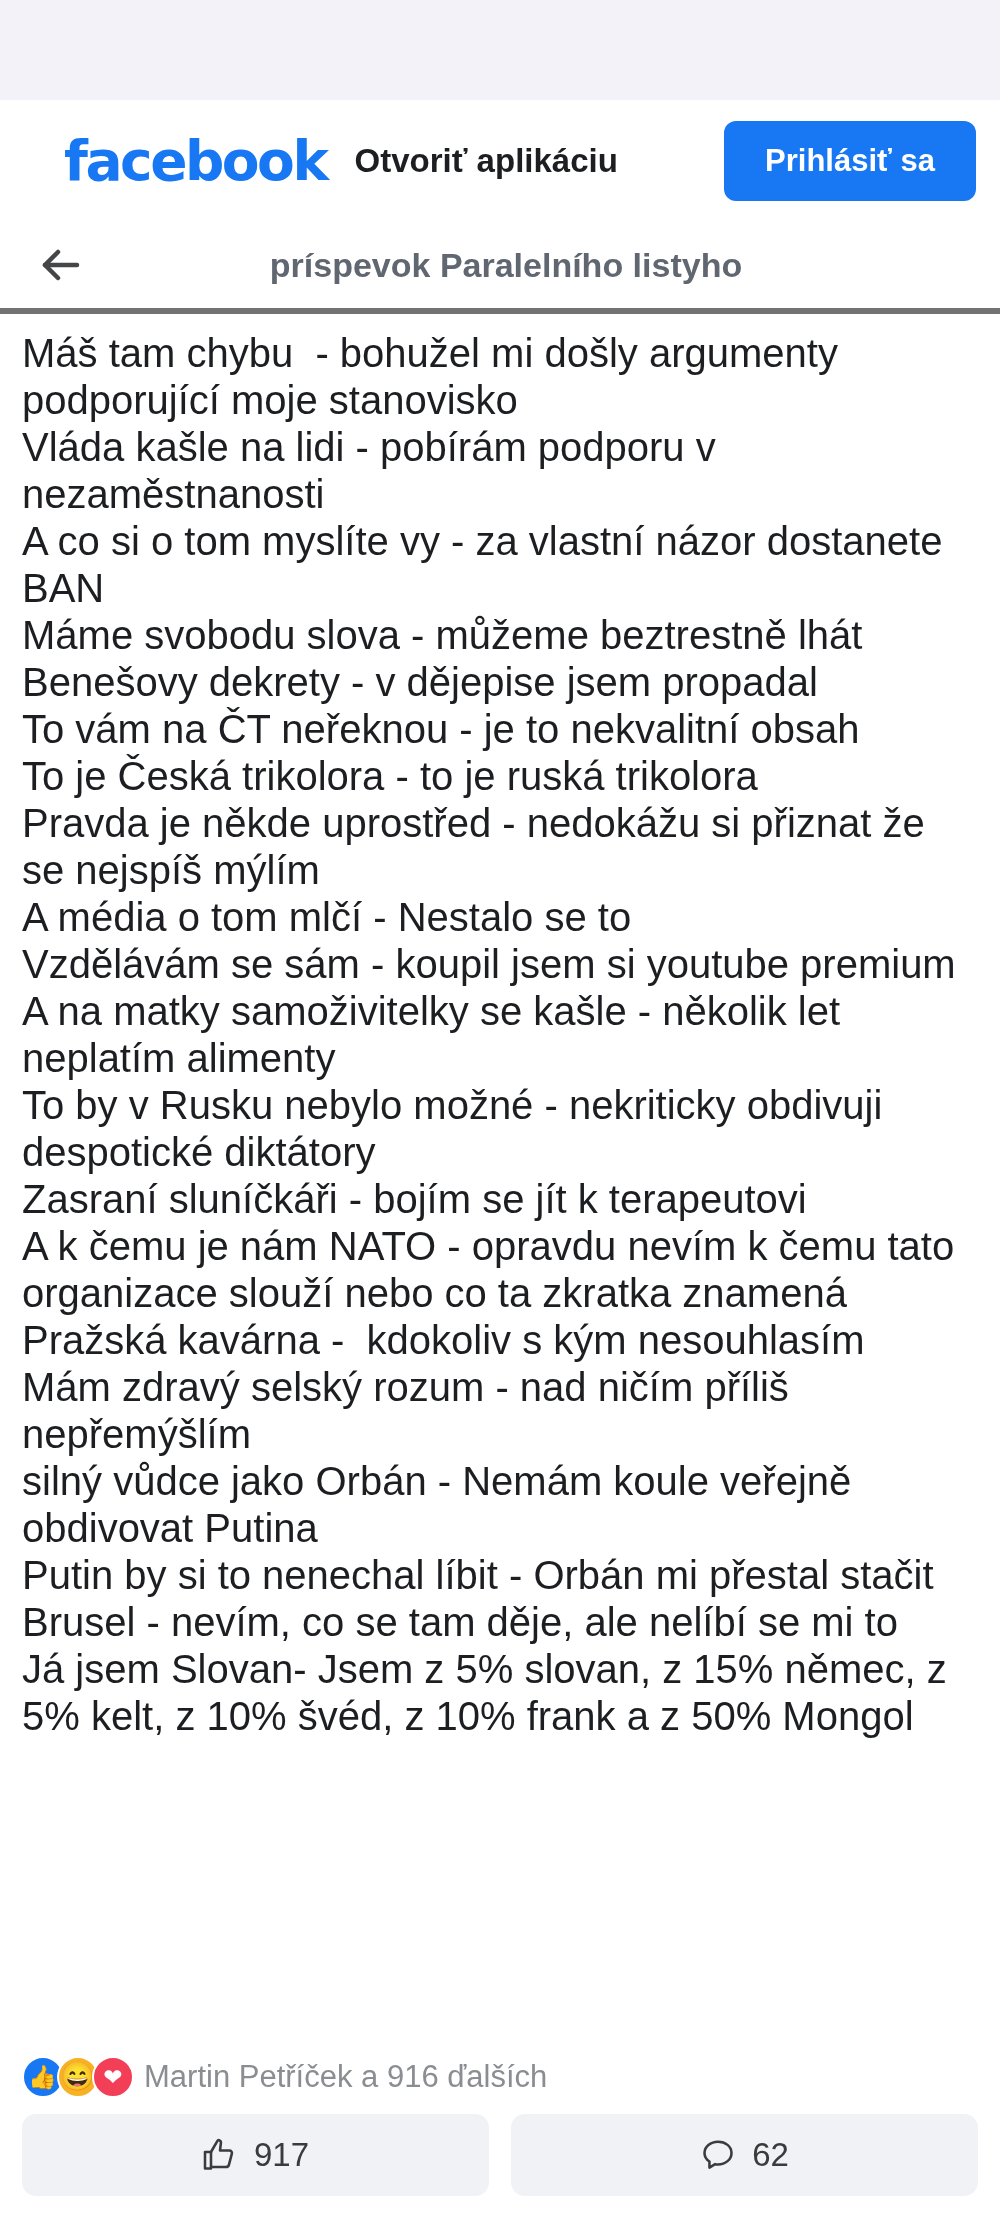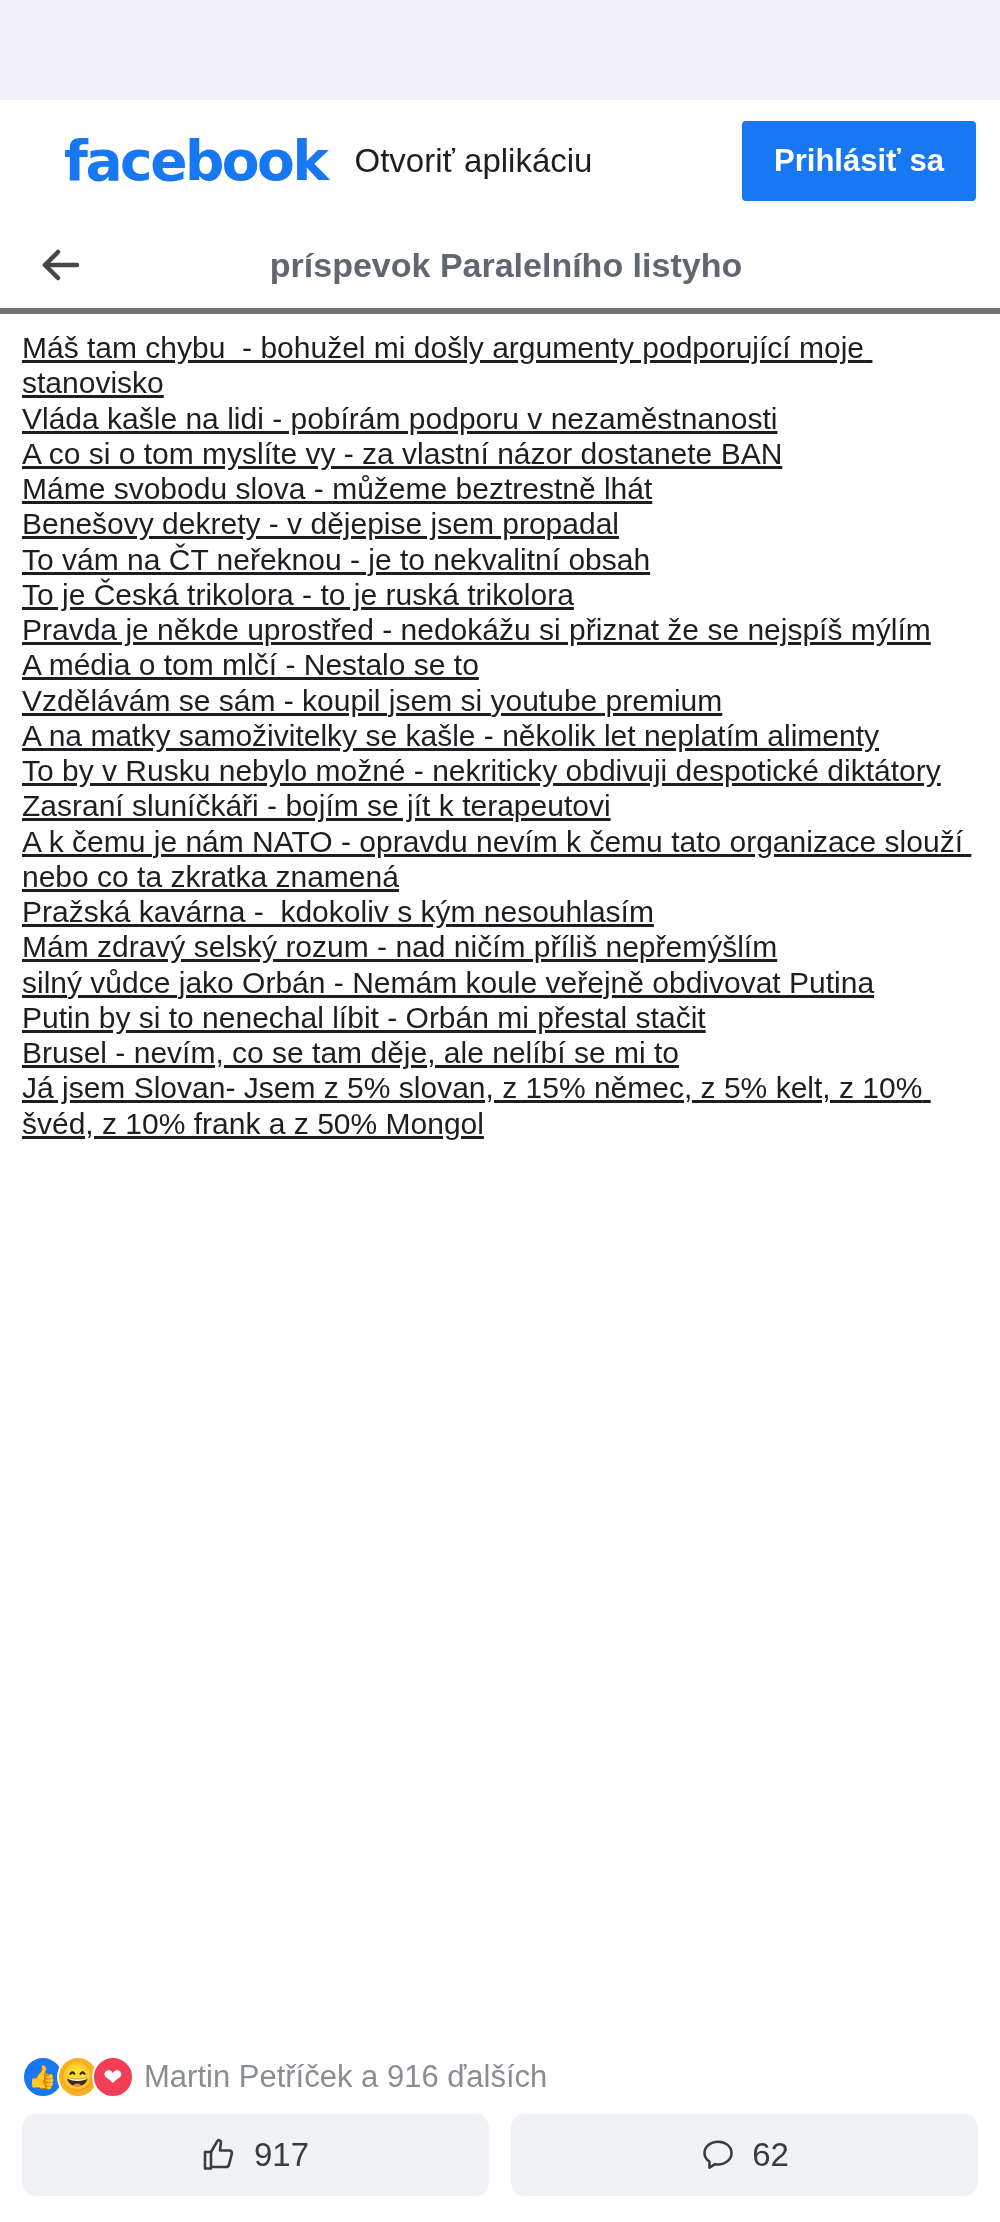--- a/index.html
+++ b/index.html
@@ -44,34 +44,34 @@
     font-family: "DejaVu Sans", sans-serif;
     font-size: 55px;
     font-weight: bold;
     color: #1877f2;
     letter-spacing: -2.5px;
     line-height: 1;
     white-space: nowrap;
   }
   .fb-open-app {
     font-size: 33px;
-    font-weight: normal;
+    font-weight: bold;
     color: #1c1e21;
     white-space: nowrap;
     margin-left: 6px;
   }
   .fb-login-btn {
     margin-left: auto;
     background: #1877f2;
     color: #ffffff;
     font-size: 31px;
     font-weight: bold;
     border: none;
-    border-radius: 4px;
-    padding: 22px 32px;
+    border-radius: 12px;
+    padding: 22px 41px;
     white-space: nowrap;
     font-family: "Liberation Sans", sans-serif;
     cursor: pointer;
   }
   
   .postbar {
     height: 92px;
     flex: 0 0 auto;
     display: flex;
     align-items: center;
@@ -98,27 +98,26 @@
     overflow: hidden;
     text-overflow: ellipsis;
   }
   
   .post-body {
     flex: 1 1 auto;
     padding: 16px 22px 0 22px;
     overflow: hidden;
   }
   .post-text {
-    font-size: 30px;
+    font-size: 40px;
     line-height: 1.175;
     color: #1c1e21;
     white-space: pre-wrap;
     word-wrap: break-word;
     font-family: "Liberation Sans", sans-serif;
-    text-decoration: underline;
   }
   
   .reactions {
     flex: 0 0 auto;
     display: flex;
     align-items: center;
     gap: 10px;
     padding: 6px 22px 10px 22px;
   }
   .react-icons {

